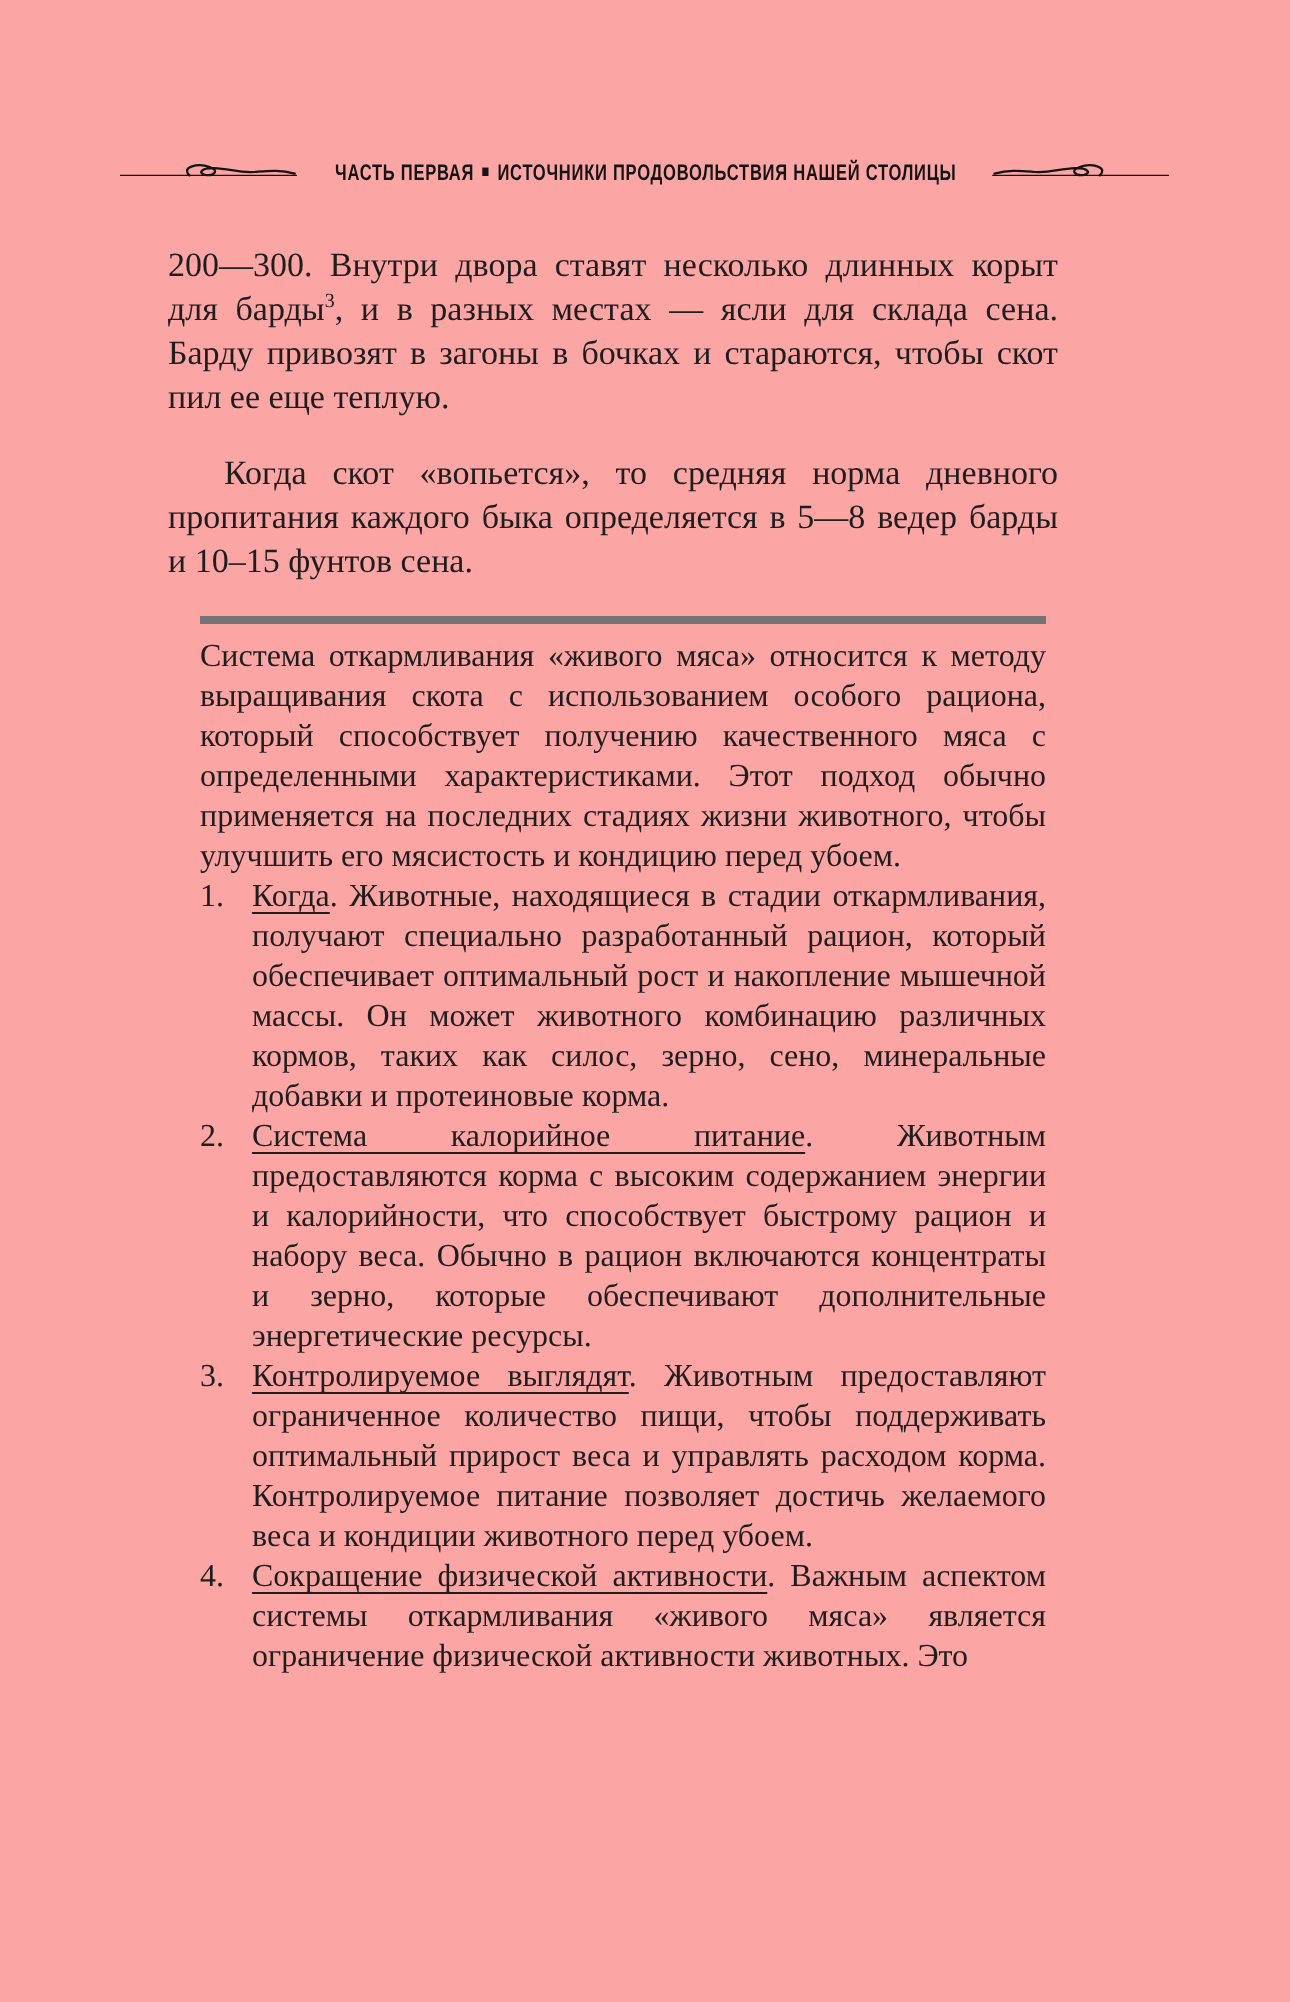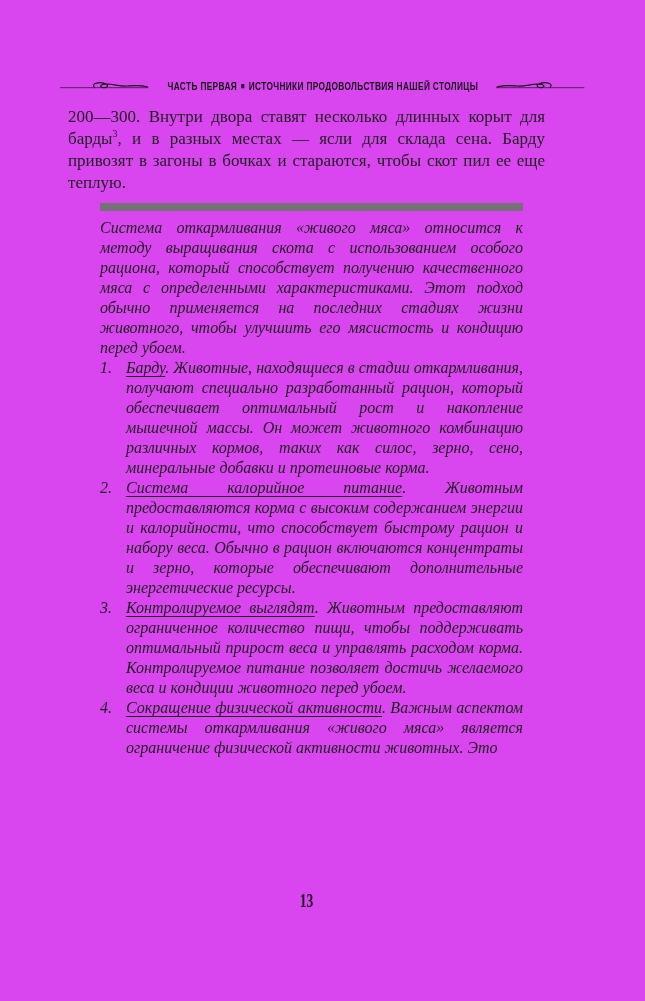--- a/index.html
+++ b/index.html
@@ -4,21 +4,21 @@
 <style>
   html, body { margin: 0; padding: 0; }
   body {
     width: 645px; height: 1001px;
     background: #f4f4f4;
     font-family: "Liberation Serif", serif;
   }
   .page {
     position: relative;
     width: 645px; height: 1001px;
-    background: #d946ef;
+    background: #fca5a5;
     color: #1e1e1e;
     overflow: hidden;
   }
   
   .running-head {
     position: absolute;
     top: 78px; left: 60px; right: 60px;
     display: flex;
     align-items: center;
     justify-content: center;
@@ -47,31 +47,30 @@
     position: absolute;
     top: 106px; left: 68px;
     width: 477px;
   }
   .body-text {
     font-size: 17px;
     line-height: 22px;
     text-align: justify;
     hyphens: auto; -webkit-hyphens: auto;
   }
-  .body-text p { margin: 0; }
+  .body-text p { margin: 16px; }
   .body-text p.indent { text-indent: 28px; }
   .body-text sup { font-size: 10px; line-height: 0; }
   
   .note-block {
     margin-top: 9px;
     margin-left: 32px;
     width: 423px;
-    border-top: 8px solid #737373;
+    border-top: 4px solid #737373;
     padding-top: 7px;
-    font-style: italic;
     font-size: 16px;
     line-height: 20px;
     text-align: justify;
     hyphens: auto; -webkit-hyphens: auto;
   }
   .note-block p { margin: 0; }
   .note-item {
     position: relative;
     padding-left: 26px;
     margin: 0;
@@ -119,38 +118,36 @@
         <line x1="0" y1="11" x2="158" y2="11" stroke="#141414" stroke-width="1.2"></line>
         <path d="M62 11 C54 3 70 0 80 3.5 C89 6.5 84 12 76 10.5 C69 9 73 4 84 4.5 C98 5 106 9 120 8 C134 7 142 6 156 9.5" fill="none" stroke="#141414" stroke-width="2" stroke-linecap="round"></path>
       </svg>
     </span>
   </div>
 
   <div class="content">
 
     <div class="body-text">
       <p><span>200—300. Внутри двора ставят несколько длинных корыт для барды</span><sup>3</sup><span>, и в разных местах — ясли для склада сена. Барду привозят в загоны в бочках и стараются, чтобы скот пил ее еще теплую.</span></p>
+      <p class="indent">Когда скот «вопьется», то средняя норма дневного пропитания каждого быка определяется в 5—8 ведер барды и 10–15 фунтов сена.</p>
     </div>
 
     <div class="note-block">
       <p>Система откармливания «живого мяса» относится к методу выращивания скота с использованием особого рациона, который способствует получению качественного мяса с определенными характеристиками. Этот подход обычно применяется на последних стадиях жизни животного, чтобы улучшить его мясистость и кондицию перед убоем.</p>
 
       <div class="note-item">
-        <span class="item-num">1.</span><span class="item-lead">Барду</span><span>. Животные, находящиеся в стадии откармливания, получают специально разработанный рацион, который обеспечивает оптимальный рост и накопление мышечной массы. Он может животного комбинацию различных кормов, таких как силос, зерно, сено, минеральные добавки и протеиновые корма.</span>
+        <span class="item-num">1.</span><span class="item-lead">Когда</span><span>. Животные, находящиеся в стадии откармливания, получают специально разработанный рацион, который обеспечивает оптимальный рост и накопление мышечной массы. Он может животного комбинацию различных кормов, таких как силос, зерно, сено, минеральные добавки и протеиновые корма.</span>
       </div>
       <div class="note-item">
         <span class="item-num">2.</span><span class="item-lead">Система калорийное питание</span><span>. Животным предоставляются корма с высоким содержанием энергии и калорийности, что способствует быстрому рацион и набору веса. Обычно в рацион включаются концентраты и зерно, которые обеспечивают дополнительные энергетические ресурсы.</span>
       </div>
       <div class="note-item">
         <span class="item-num">3.</span><span class="item-lead">Контролируемое выглядят</span><span>. Животным предоставляют ограниченное количество пищи, чтобы поддерживать оптимальный прирост веса и управлять расходом корма. Контролируемое питание позволяет достичь желаемого веса и кондиции животного перед убоем.</span>
       </div>
       <div class="note-item">
         <span class="item-num">4.</span><span class="item-lead">Сокращение физической активности</span><span>. Важным аспектом системы откармливания «живого мяса» является ограничение физической активности животных. Это</span>
       </div>
     </div>
 
   </div>
 
-  <div class="page-number-wrap">
-    <span class="page-number">13</span>
-  </div>
 
 </div>
 
 </body></html>

